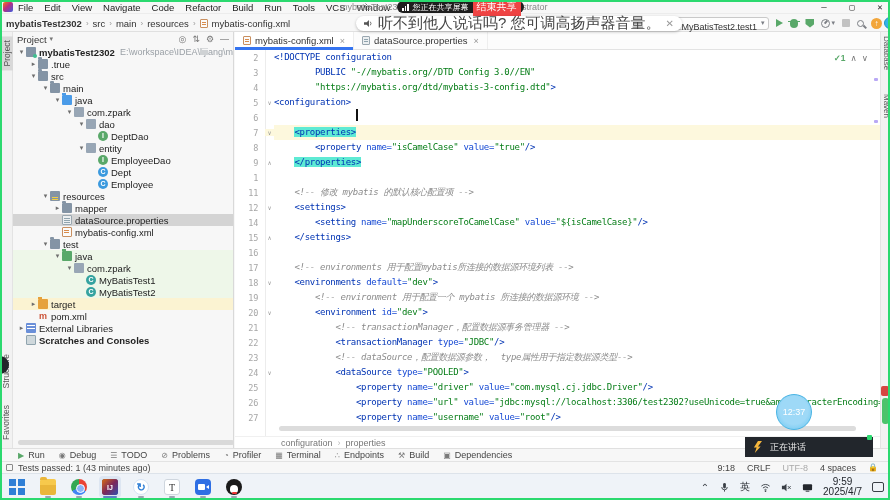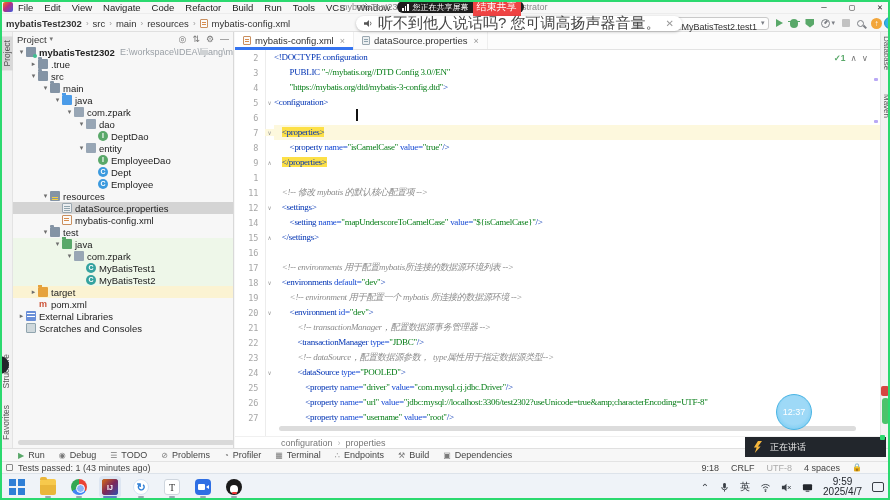--- a/index.html
+++ b/index.html
@@ -117,25 +117,25 @@
   .etab.active { background:#fff; }
   .etab.active:after { content:""; position:absolute; left:0; right:0; bottom:-1px; height:3px; background:#3574f0; }
   .etab .tclose { color:#999; font-size:9px; margin-left:2px;}
   .mini-props { display:inline-block; width:8px; height:9px; background:#eceff1; border:1px solid #9aa7b0; border-radius:1px; position:relative;}
   .mini-props:after{ content:""; position:absolute; left:1px; top:2px; width:4px; height:1px; background:#90a4ae; box-shadow:0 2px 0 #90a4ae;}
 
   #code { position:absolute; left:0; top:18px; right:0; bottom:12px; overflow:hidden; font-family:"DejaVu Sans Mono",monospace; font-size:9px; letter-spacing:-0.3px;}
   .cl { height:15px; display:flex; align-items:center; white-space:pre; }
   .ln { width:30px; text-align:right; padding-right:7px; color:#a6a6a6; font-size:8.5px; flex:none; }
   .fold { width:9px; font-size:6px; color:#9a9a9a; flex:none; text-align:center;}
-  .ct { flex:1; height:15px; line-height:15px; overflow:hidden;font-family:Liberation Serif, serif; }
+  .ct { flex:1; height:15px; line-height:15px; overflow:hidden; }
   .cl.cur .ct, .cl.cur .fold { background:#fdf8dd; }
   .seg-t { color:#0033b3; } .seg-a { color:#174ad4; } .seg-s { color:#067d17; }
   .seg-c { color:#8c8c8c; font-style:italic; } .seg-p { color:#222; }
-  .seg-m { color:#0033b3; background:#fde047; }
+  .seg-m { color:#0033b3; background:#5eead4; }
   #gutter-sep { position:absolute; left:30px; top:18px; bottom:12px; width:1px; background:#ececec; }
   #caret { position:absolute; left:121px; top:77px; width:1.5px; height:12px; background:#111; z-index:4;}
   #inspect-widget { position:absolute; right:12px; top:21px; display:flex; align-items:center; gap:5px; font-size:8.5px; color:#777; background:#fff;}
   #inspect-widget .chk { color:#59a869; font-weight:bold; }
   .stripe-mark { position:absolute; right:2px; width:4px; height:3px; background:#b9a8f5; border-radius:1px;}
   #eh-scroll { position:absolute; left:44px; right:24px; bottom:17px; height:5px; background:#dcdcdc; border-radius:3px;}
   #ecrumbs { position:absolute; left:0; right:0; bottom:0; height:12px; background:#fff; border-top:1px solid #f0f0f0; display:flex; align-items:center; gap:5px; padding-left:46px; font-size:9px; color:#777;}
 
   
   #right-stripe { position:absolute; right:0; top:32px; width:10px; height:416px; background:#f2f2f2; border-left:1px solid #e3e3e3; z-index:3;}
@@ -147,21 +147,21 @@
   
   #bottombar { position:absolute; left:0; top:448px; width:890px; height:13px; background:#f7f7f7; border-top:1px solid #e0e0e0; display:flex; align-items:center; gap:14px; padding-left:18px; z-index:4;}
   .bb-item { display:flex; align-items:center; gap:4px; font-size:9px; color:#454545; }
   .bb-ic { font-size:8px; color:#7a7a7a; }
   .bb-ic.run { color:#59a869; }
 
   
   #statusbar { position:absolute; left:0; top:461px; width:890px; height:12px; background:#f7f7f7; border-top:1px solid #e3e3e3; display:flex; align-items:center; font-size:9px; color:#444; z-index:4;}
   #status-left { display:flex; align-items:center; gap:5px; padding-left:6px; }
   .st-sq { width:7px; height:7px; border:1px solid #8a8a8a; border-radius:1px;}
-  #status-right { margin-left:auto; display:flex; align-items:center; gap:12px; padding-right:28px;}
+  #status-right { margin-left:auto; display:flex; align-items:center; gap:12px; padding-right:12px;}
   #status-right .dim { color:#aaa; }
   .lock { font-size:8px; color:#777; }
 
   
   #taskbar { position:absolute; left:0; top:473px; width:890px; height:27px; background:#eff3f8; border-top:1px solid #dde3ea; z-index:4;}
   #tb-apps { position:absolute; left:6px; top:2px; display:flex; gap:9px; }
   .tb-app { width:22px; height:22px; display:flex; align-items:center; justify-content:center; position:relative; border-radius:4px;}
   .tb-app.active { background:#dde6f2; }
   .tb-app .ind { position:absolute; bottom:0px; left:50%; transform:translateX(-50%); width:6px; height:2px; border-radius:1px; background:#9aa4b0;}
   .tb-app.active .ind { width:14px; background:#5b7fc4; }
@@ -186,21 +186,21 @@
   .qq:before { content:""; position:absolute; left:5.5px; top:13px; width:5px; height:2px; background:#e33; border-radius:2px; z-index:1;}
 
   #tray { position:absolute; right:6px; top:2px; height:22px; display:flex; align-items:center; gap:10px; }
   .tray-ic { color:#3a3f46; font-size:10px; display:flex; align-items:center; }
   #tray-ime { font-size:10px; color:#23272d; }
   #tray-clock { text-align:center; font-size:10px; color:#23272d; line-height:10px; }
   .tray-svg { width:11px; height:11px; }
   #tray-notif { width:12px; height:10px; border:1px solid #3a3f46; border-radius:2px; }
 
   
-  #speaking-bar { position:absolute; left:745px; top:437px; width:141px; height:20px; background:#22262c; display:flex; align-items:center; gap:8px; padding-left:8px; z-index:30;}
+  #speaking-bar { position:absolute; left:745px; top:437px; width:128px; height:20px; background:#22262c; display:flex; align-items:center; gap:8px; padding-left:8px; z-index:30;}
   #speaking-bar .bolt { width:9px; height:12px; background:#f5b63c; clip-path:polygon(55% 0,100% 0,55% 45%,85% 45%,20% 100%,40% 55%,10% 55%);}
   #speaking-bar .sp-text { font-size:9px; color:#e8e8e8; }
   #speaking-dot { position:absolute; right:1px; top:-2px; width:5px; height:5px; background:#2bd96f; border-radius:1px;}
   #time-bubble { position:absolute; left:776px; top:394px; width:36px; height:36px; border-radius:50%; background:radial-gradient(circle at 50% 45%, #9ed9f7 0 55%, #5fc3ef 100%); border:1px solid #49b4e4; z-index:30; display:flex; align-items:center; justify-content:center;}
   #time-bubble span { color:#fff; font-size:9px; }
 </style>
 </head>
 <body>
 
 <div id="screen">
@@ -377,20 +377,25 @@
         <div class="tree-row" style="padding-left: 76px;">
           <span class="tw-chev"></span>
           <span class="tw-ic i-cls">C</span>
           <span class="tw-label">Employee</span>
         </div>
         <div class="tree-row" style="padding-left: 28px;">
           <span class="tw-chev">▾</span>
           <span class="tw-ic i-res"></span>
           <span class="tw-label">resources</span>
         </div>
+        <div class="tree-row" style="padding-left: 40px;">
+          <span class="tw-chev">▸</span>
+          <span class="tw-ic i-folder"></span>
+          <span class="tw-label">mapper</span>
+        </div>
         <div class="tree-row sel" style="padding-left: 40px;">
           <span class="tw-chev"></span>
           <span class="tw-ic i-props"></span>
           <span class="tw-label">dataSource.properties</span>
         </div>
         <div class="tree-row" style="padding-left: 40px;">
           <span class="tw-chev"></span>
           <span class="tw-ic i-xml"></span>
           <span class="tw-label">mybatis-config.xml</span>
         </div>
@@ -427,21 +432,21 @@
         <div class="tree-row" style="padding-left: 16px;">
           <span class="tw-chev"></span>
           <span class="tw-ic i-mvn">m</span>
           <span class="tw-label">pom.xml</span>
         </div>
         <div class="tree-row" style="padding-left: 4px;">
           <span class="tw-chev">▸</span>
           <span class="tw-ic i-lib"></span>
           <span class="tw-label">External Libraries</span>
         </div>
-        <div class="tree-row" style="padding-left: 4px;">
+        <div class="tree-row" style="padding-left: 4px; font-weight: bold;">
           <span class="tw-chev"></span>
           <span class="tw-ic i-scratch"></span>
           <span class="tw-label">Scratches and Consoles</span>
         </div>
       </div>
     <div id="pp-hscroll"></div>
   </div>
 
   <div id="editor">
     <div id="tabbar">

